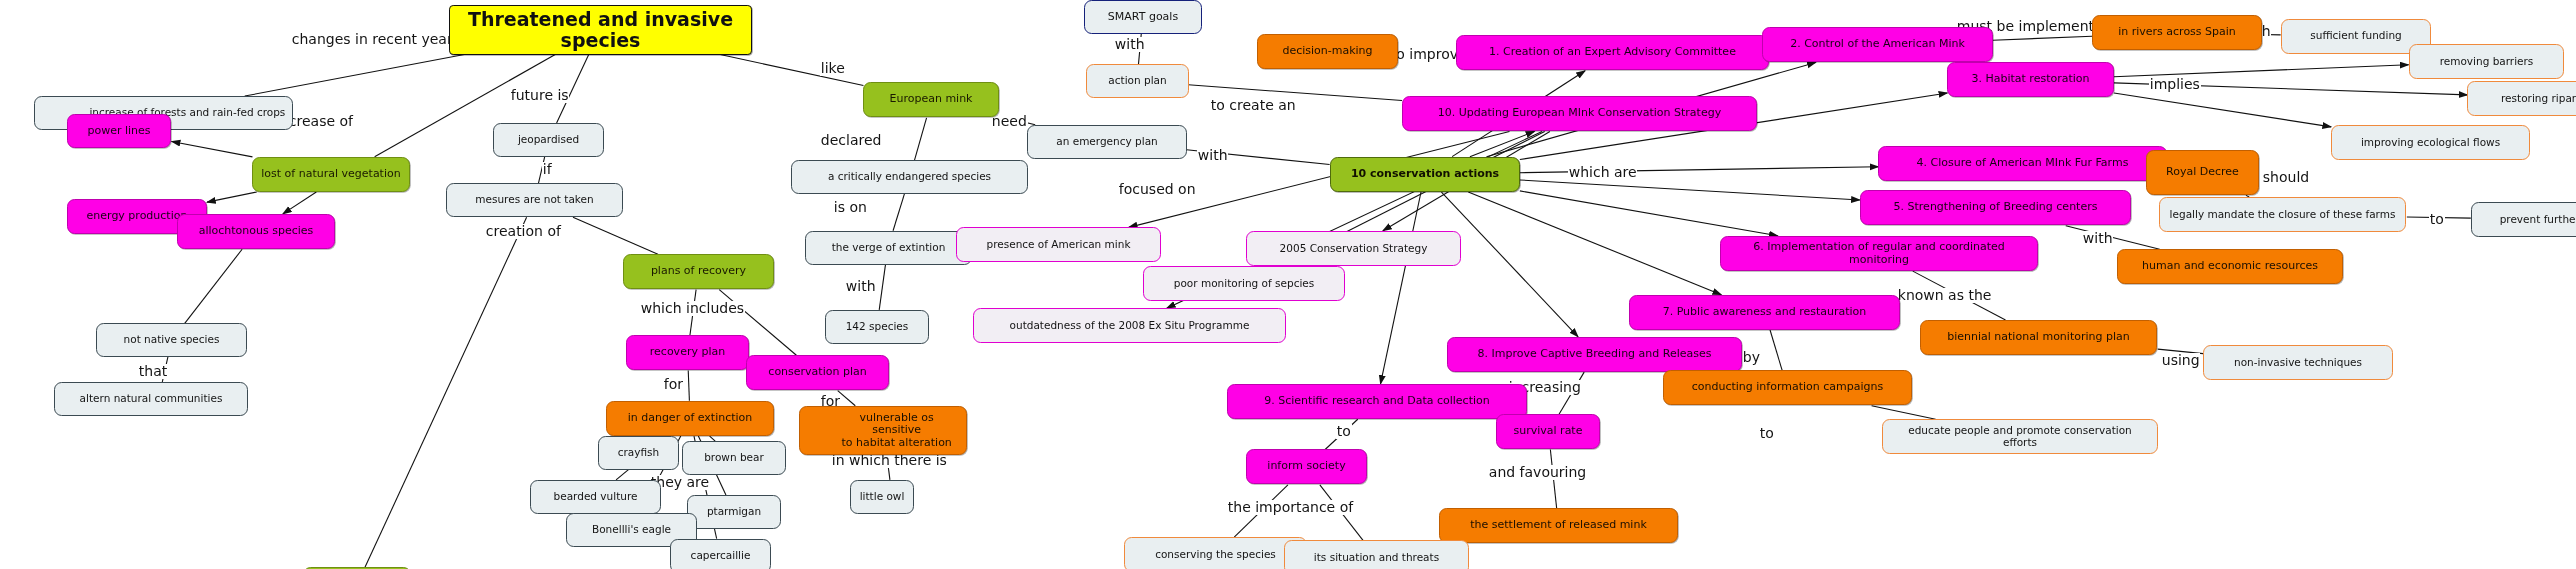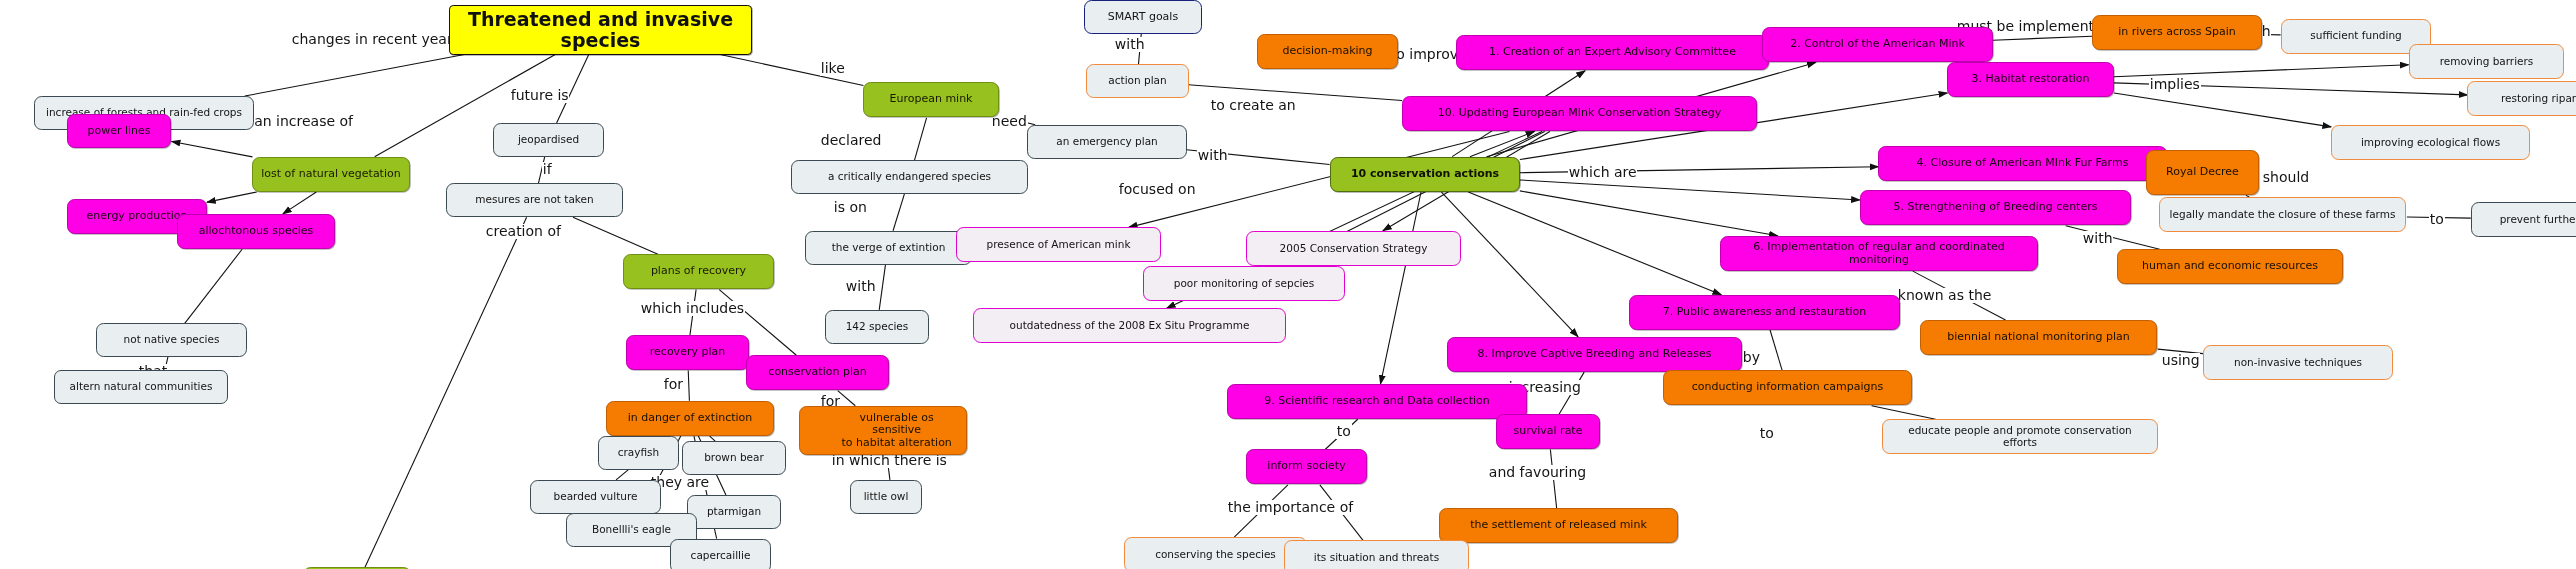--- a/index.html
+++ b/index.html
@@ -229,43 +229,43 @@
       <div class="lbl" style="left: 2161px; top: 353px;">using</div>
       <div class="lbl" style="left: 1742px; top: 350px;">by</div>
       <div class="lbl" style="left: 1508px; top: 380px;">increasing</div>
       <div class="lbl" style="left: 1759px; top: 426px;">to</div>
       <div class="lbl" style="left: 1336px; top: 424px;">to</div>
       <div class="lbl" style="left: 1488px; top: 465px;">and favouring</div>
       <div class="lbl" style="left: 1227px; top: 500px;">the importance of</div>
     </div>
   <div id="node-layer">
       <div class="node n-title" style="left: 449px; top: 5px; width: 303px; min-height: 47px;"><span>Threatened and invasive species</span></div>
-      <div class="node n-plain" style="left: 34px; top: 96px; width: 220px; min-height: 34px;"><span>increase of forests and rain-fed crops</span></div>
+      <div class="node n-plain" style="left: 34px; top: 96px; width: 259px; min-height: 34px; justify-content: flex-end;"><span>increase of forests and rain-fed crops</span></div>
       <div class="node n-green" style="left: 252px; top: 157px; width: 158px; min-height: 35px;"><span>lost of natural vegetation</span></div>
       <div class="node n-magenta" style="left: 67px; top: 114px; width: 104px; min-height: 34px;"><span>power lines</span></div>
       <div class="node n-magenta" style="left: 67px; top: 199px; width: 140px; min-height: 35px;"><span>energy production</span></div>
       <div class="node n-magenta" style="left: 177px; top: 214px; width: 158px; min-height: 35px;"><span>allochtonous species</span></div>
       <div class="node n-plain" style="left: 96px; top: 323px; width: 151px; min-height: 34px;"><span>not native species</span></div>
-      <div class="node n-plain" style="left: 54px; top: 370px; width: 174px; min-height: 34px; border-radius: 7px;"><span>altern natural communities</span></div>
+      <div class="node n-plain" style="left: 54px; top: 382px; width: 194px; min-height: 34px;"><span>altern natural communities</span></div>
       <div class="node n-green" style="left: 303px; top: 567px; width: 108px; min-height: 35px;"></div>
       <div class="node n-plain" style="left: 493px; top: 123px; width: 111px; min-height: 34px;"><span>jeopardised</span></div>
       <div class="node n-plain" style="left: 446px; top: 183px; width: 177px; min-height: 34px;"><span>mesures are not taken</span></div>
       <div class="node n-green" style="left: 623px; top: 254px; width: 151px; min-height: 35px;"><span>plans of recovery</span></div>
       <div class="node n-magenta" style="left: 626px; top: 335px; width: 123px; min-height: 35px;"><span>recovery plan</span></div>
       <div class="node n-magenta" style="left: 746px; top: 355px; width: 143px; min-height: 35px;"><span>conservation plan</span></div>
       <div class="node n-orange" style="left: 606px; top: 401px; width: 168px; min-height: 35px;"><span>in danger of extinction</span></div>
       <div class="node n-orange" style="left: 799px; top: 406px; width: 168px; min-height: 49px; padding-left: 34px;"><span>vulnerable os sensitive
 to habitat alteration</span></div>
       <div class="node n-plain" style="left: 598px; top: 436px; width: 81px; min-height: 34px;"><span>crayfish</span></div>
       <div class="node n-plain" style="left: 682px; top: 441px; width: 104px; min-height: 34px;"><span>brown bear</span></div>
       <div class="node n-plain" style="left: 530px; top: 480px; width: 131px; min-height: 34px;"><span>bearded vulture</span></div>
       <div class="node n-plain" style="left: 687px; top: 495px; width: 94px; min-height: 34px;"><span>ptarmigan</span></div>
       <div class="node n-plain" style="left: 566px; top: 513px; width: 131px; min-height: 34px;"><span>Bonellli's eagle</span></div>
       <div class="node n-plain" style="left: 670px; top: 539px; width: 101px; min-height: 34px;"><span>capercaillie</span></div>
-      <div class="node n-plain" style="left: 850px; top: 480px; width: 72px; min-height: 34px;"><span>little owl</span></div>
+      <div class="node n-plain" style="left: 850px; top: 480px; width: 64px; min-height: 34px;"><span>little owl</span></div>
       <div class="node n-green" style="left: 863px; top: 82px; width: 136px; min-height: 35px;"><span>European mink</span></div>
       <div class="node n-plain" style="left: 791px; top: 160px; width: 237px; min-height: 34px;"><span>a critically endangered species</span></div>
       <div class="node n-plain" style="left: 805px; top: 231px; width: 167px; min-height: 34px;"><span>the verge of extintion</span></div>
       <div class="node n-plain" style="left: 825px; top: 310px; width: 104px; min-height: 34px;"><span>142 species</span></div>
       <div class="node n-plain" style="left: 1027px; top: 125px; width: 160px; min-height: 34px;"><span>an emergency plan</span></div>
       <div class="node n-navy" style="left: 1084px; top: 0px; width: 118px; min-height: 34px;"><span>SMART goals</span></div>
       <div class="node n-orangeline" style="left: 1086px; top: 64px; width: 103px; min-height: 34px;"><span>action plan</span></div>
       <div class="node n-green-b" style="left: 1330px; top: 157px; width: 190px; min-height: 35px;"><span>10 conservation actions</span></div>
       <div class="node n-pinkline" style="left: 956px; top: 227px; width: 205px; min-height: 35px;"><span>presence of American mink</span></div>
       <div class="node n-pinkline" style="left: 1246px; top: 231px; width: 215px; min-height: 35px;"><span>2005 Conservation Strategy</span></div>

